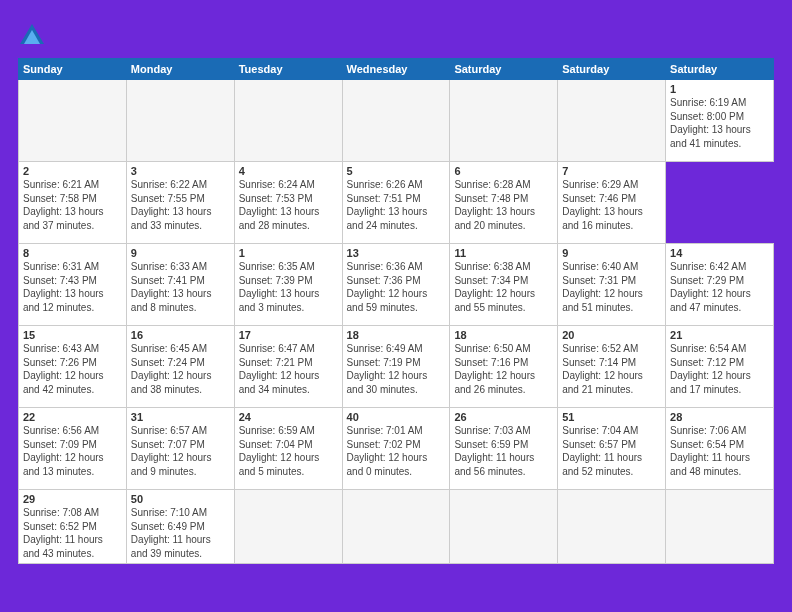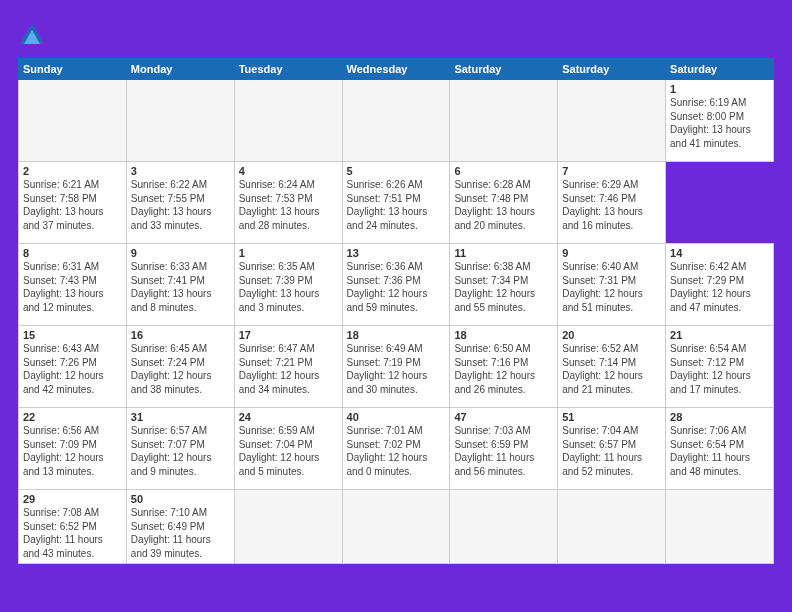--- a/index.html
+++ b/index.html
@@ -174,21 +174,21 @@
           <td><span class="day-num">18</span><span class="day-info">Sunrise: 6:49 AM<br>Sunset: 7:19 PM<br>Daylight: 12 hours<br>and 30 minutes.</span></td>
           <td><span class="day-num">18</span><span class="day-info">Sunrise: 6:50 AM<br>Sunset: 7:16 PM<br>Daylight: 12 hours<br>and 26 minutes.</span></td>
           <td><span class="day-num">20</span><span class="day-info">Sunrise: 6:52 AM<br>Sunset: 7:14 PM<br>Daylight: 12 hours<br>and 21 minutes.</span></td>
           <td><span class="day-num">21</span><span class="day-info">Sunrise: 6:54 AM<br>Sunset: 7:12 PM<br>Daylight: 12 hours<br>and 17 minutes.</span></td>
         </tr>
         <tr class="week-row">
           <td><span class="day-num">22</span><span class="day-info">Sunrise: 6:56 AM<br>Sunset: 7:09 PM<br>Daylight: 12 hours<br>and 13 minutes.</span></td>
           <td><span class="day-num">31</span><span class="day-info">Sunrise: 6:57 AM<br>Sunset: 7:07 PM<br>Daylight: 12 hours<br>and 9 minutes.</span></td>
           <td><span class="day-num">24</span><span class="day-info">Sunrise: 6:59 AM<br>Sunset: 7:04 PM<br>Daylight: 12 hours<br>and 5 minutes.</span></td>
           <td><span class="day-num">40</span><span class="day-info">Sunrise: 7:01 AM<br>Sunset: 7:02 PM<br>Daylight: 12 hours<br>and 0 minutes.</span></td>
-          <td><span class="day-num">47</span><span class="day-info">Sunrise: 7:03 AM<br>Sunset: 6:59 PM<br>Daylight: 11 hours<br>and 56 minutes.</span></td>
+          <td><span class="day-num">26</span><span class="day-info">Sunrise: 7:03 AM<br>Sunset: 6:59 PM<br>Daylight: 11 hours<br>and 56 minutes.</span></td>
           <td><span class="day-num">51</span><span class="day-info">Sunrise: 7:04 AM<br>Sunset: 6:57 PM<br>Daylight: 11 hours<br>and 52 minutes.</span></td>
           <td><span class="day-num">28</span><span class="day-info">Sunrise: 7:06 AM<br>Sunset: 6:54 PM<br>Daylight: 11 hours<br>and 48 minutes.</span></td>
         </tr>
         <tr class="last-row">
           <td><span class="day-num">29</span><span class="day-info">Sunrise: 7:08 AM<br>Sunset: 6:52 PM<br>Daylight: 11 hours<br>and 43 minutes.</span></td>
           <td><span class="day-num">50</span><span class="day-info">Sunrise: 7:10 AM<br>Sunset: 6:49 PM<br>Daylight: 11 hours<br>and 39 minutes.</span></td>
           <td class="empty"></td>
           <td class="empty"></td>
           <td class="empty"></td>
           <td class="empty"></td>

